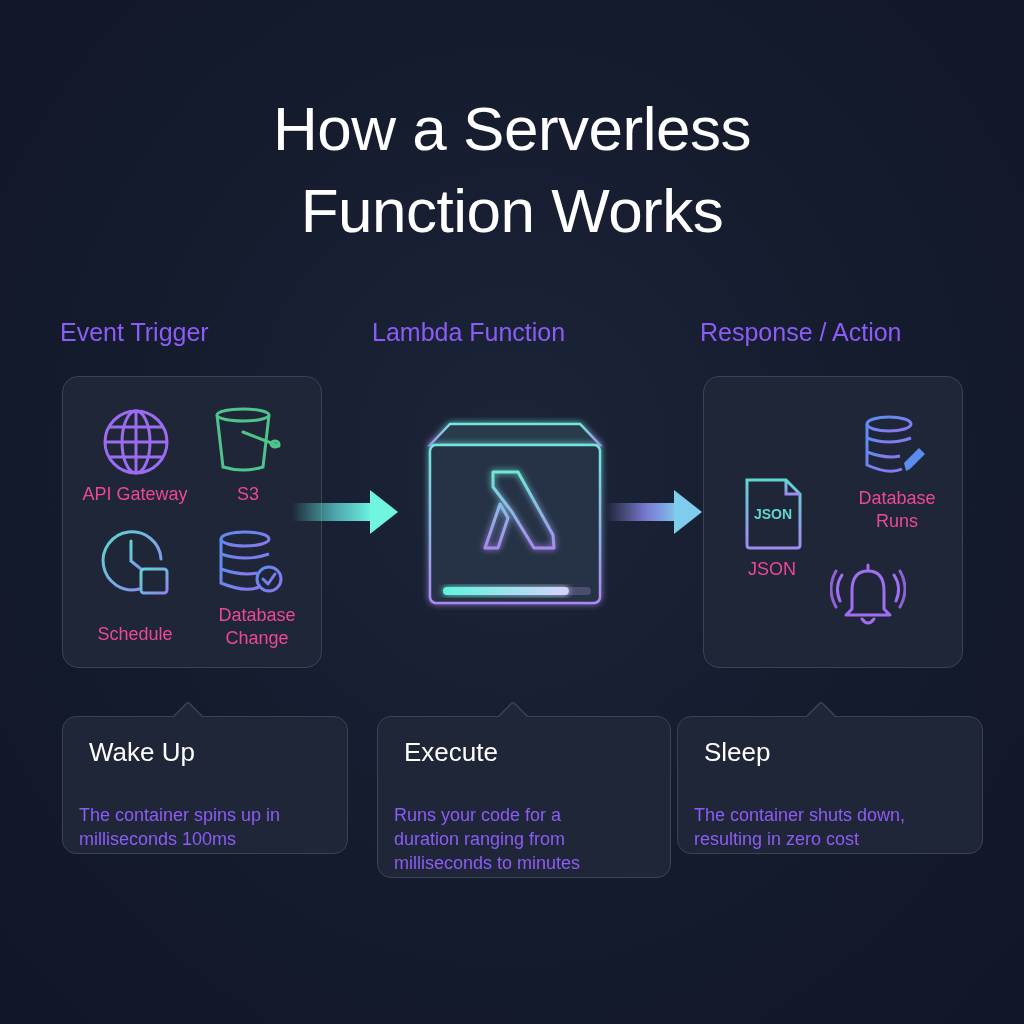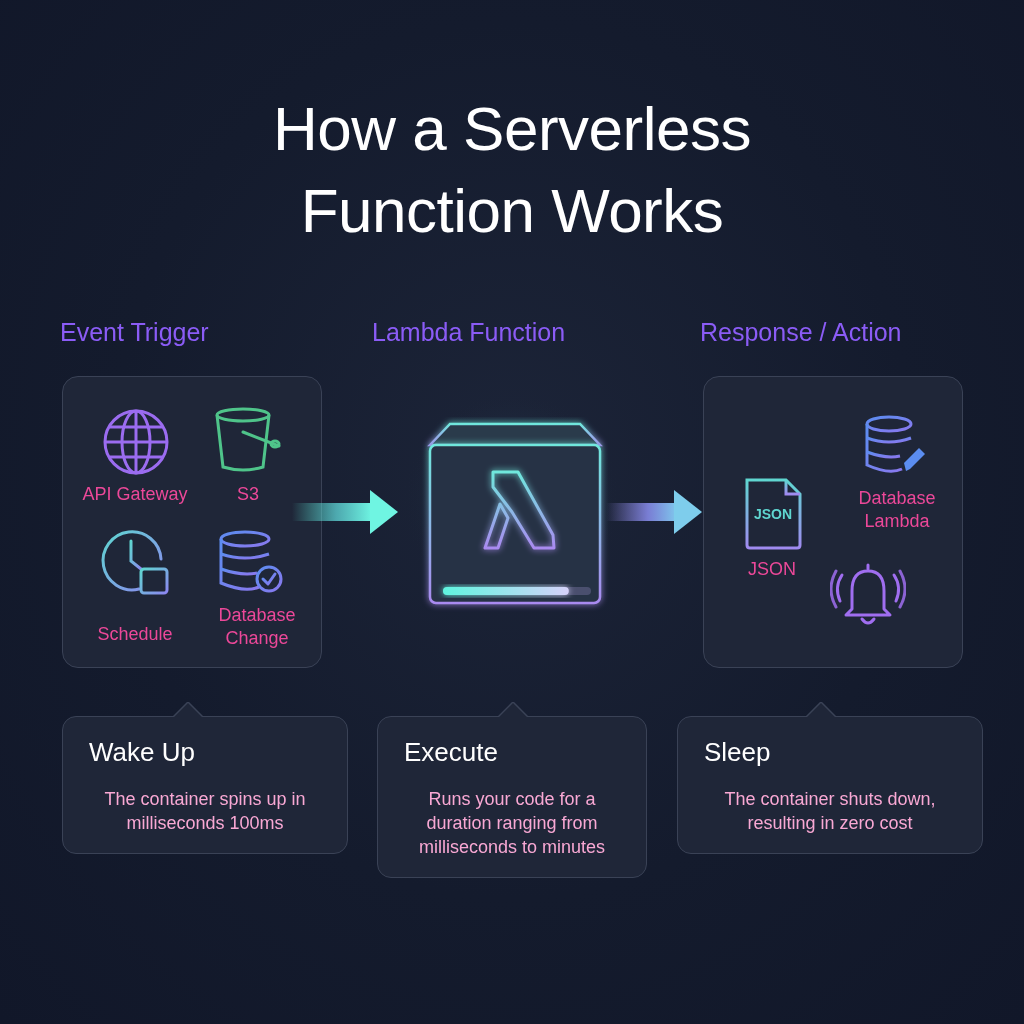--- a/index.html
+++ b/index.html
@@ -25,21 +25,21 @@
   .arrow { position:absolute; }
   .lambda-box { position:absolute; left:405px; top:400px; width:215px; height:215px; }
   .card {
     position:absolute; border:1.5px solid #3a4256; border-radius:14px;
     background:#1f2638;
   }
   .card .notch {
     position:absolute; top:-15px; width:30px; height:15px;
   }
   .card h3 { position:absolute; left:26px; top:20px; margin:0; font-size:26px; font-weight:normal; color:#ffffff; }
-  .card p { position:absolute; left:0; right:0; top:70px; margin:0; text-align:center; font-size:18px; line-height:24px; color:#f9a8d4; }
+  .card p { position:absolute; left:0; right:0; top:70px; margin:16px; text-align:left; font-size:18px; line-height:24px; color:#8b5cf6; }
 </style>
 </head>
 <body>
 
 <div class="title">
   <div>How a Serverless</div>
   <div>Function Works</div>
 </div>
 
 <div class="col-title" style="left:60px;width:260px;">Event Trigger</div>
@@ -188,21 +188,21 @@
       <ellipse cx="25" cy="9" rx="22" ry="7"></ellipse>
       <path d="M3 9 V50 Q25 60 38 54"></path>
       <path d="M47 9 V30"></path>
       <path d="M3 23 Q25 31 47 23"></path>
       <path d="M3 37 Q22 44 36 41"></path>
     </g>
     <path d="M42 56 L40 48 L55 33 L61 39 L46 54 Z" fill="#5b8df0"></path>
   </svg>
   <div class="lbl" style="left:138px;top:110px;width:110px;">
     <div>Database</div>
-    <div>Lambda</div>
+    <div>Runs</div>
   </div>
 
   <svg class="icon" style="left:126px;top:182px;" width="76" height="70" viewBox="0 0 76 70">
     <g fill="none" stroke="#a06ef0" stroke-width="3" stroke-linecap="round">
       <path d="M38 6 V10"></path>
       <path d="M22 50 V32 Q22 12 38 12 Q54 12 54 32 V50 L60 56 H16 Z" stroke-linejoin="round"></path>
       <path d="M32 60 Q38 68 44 60"></path>
       <path d="M12 16 Q4 28 10 42"></path>
       <path d="M6 12 Q-4 30 6 48" opacity="0.85"></path>
       <path d="M64 16 Q72 28 66 42"></path>
@@ -215,21 +215,21 @@
   <svg class="notch" style="left:110px;" viewBox="0 0 30 15">
     <path d="M0 15 L15 0 L30 15" fill="#1f2638" stroke="#3a4256" stroke-width="1.5"></path>
   </svg>
   <h3>Wake Up</h3>
   <p>
     <span>The container spins up in</span><br>
     <span>milliseconds 100ms</span>
   </p>
 </div>
 
-<div class="card" style="left:377px;top:716px;width:268px;height:160px;">
+<div class="card" style="left:377px;top:716px;width:268px;height:160px;padding-left:24px;">
   <svg class="notch" style="left:120px;" viewBox="0 0 30 15">
     <path d="M0 15 L15 0 L30 15" fill="#1f2638" stroke="#3a4256" stroke-width="1.5"></path>
   </svg>
   <h3>Execute</h3>
   <p>
     <span>Runs your code for a</span><br>
     <span>duration ranging from</span><br>
     <span>milliseconds to minutes</span>
   </p>
 </div>

